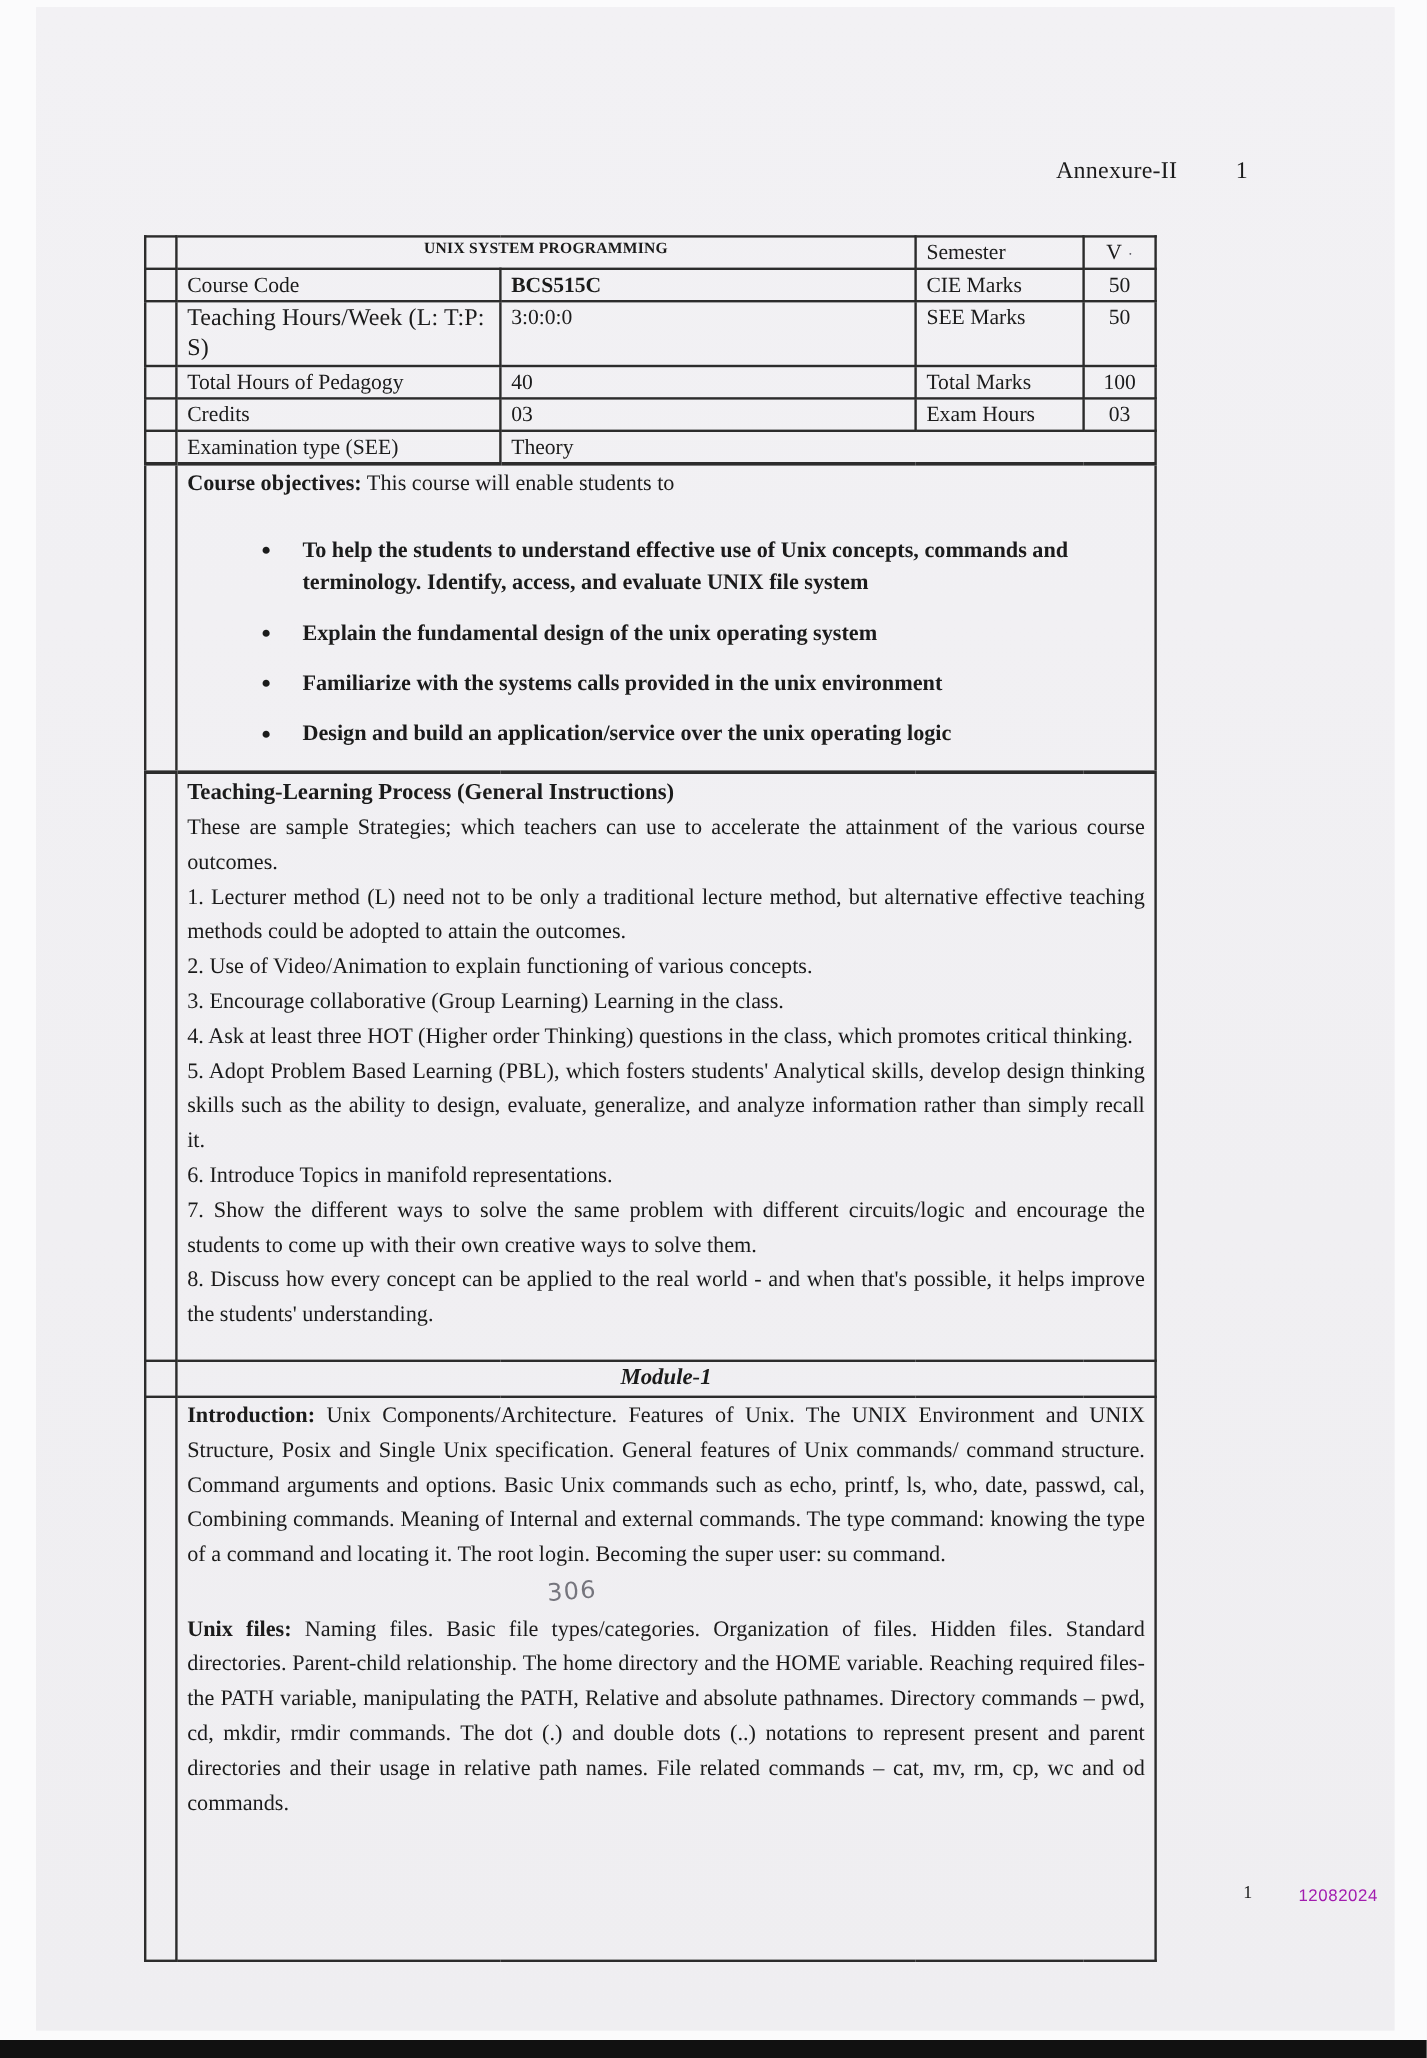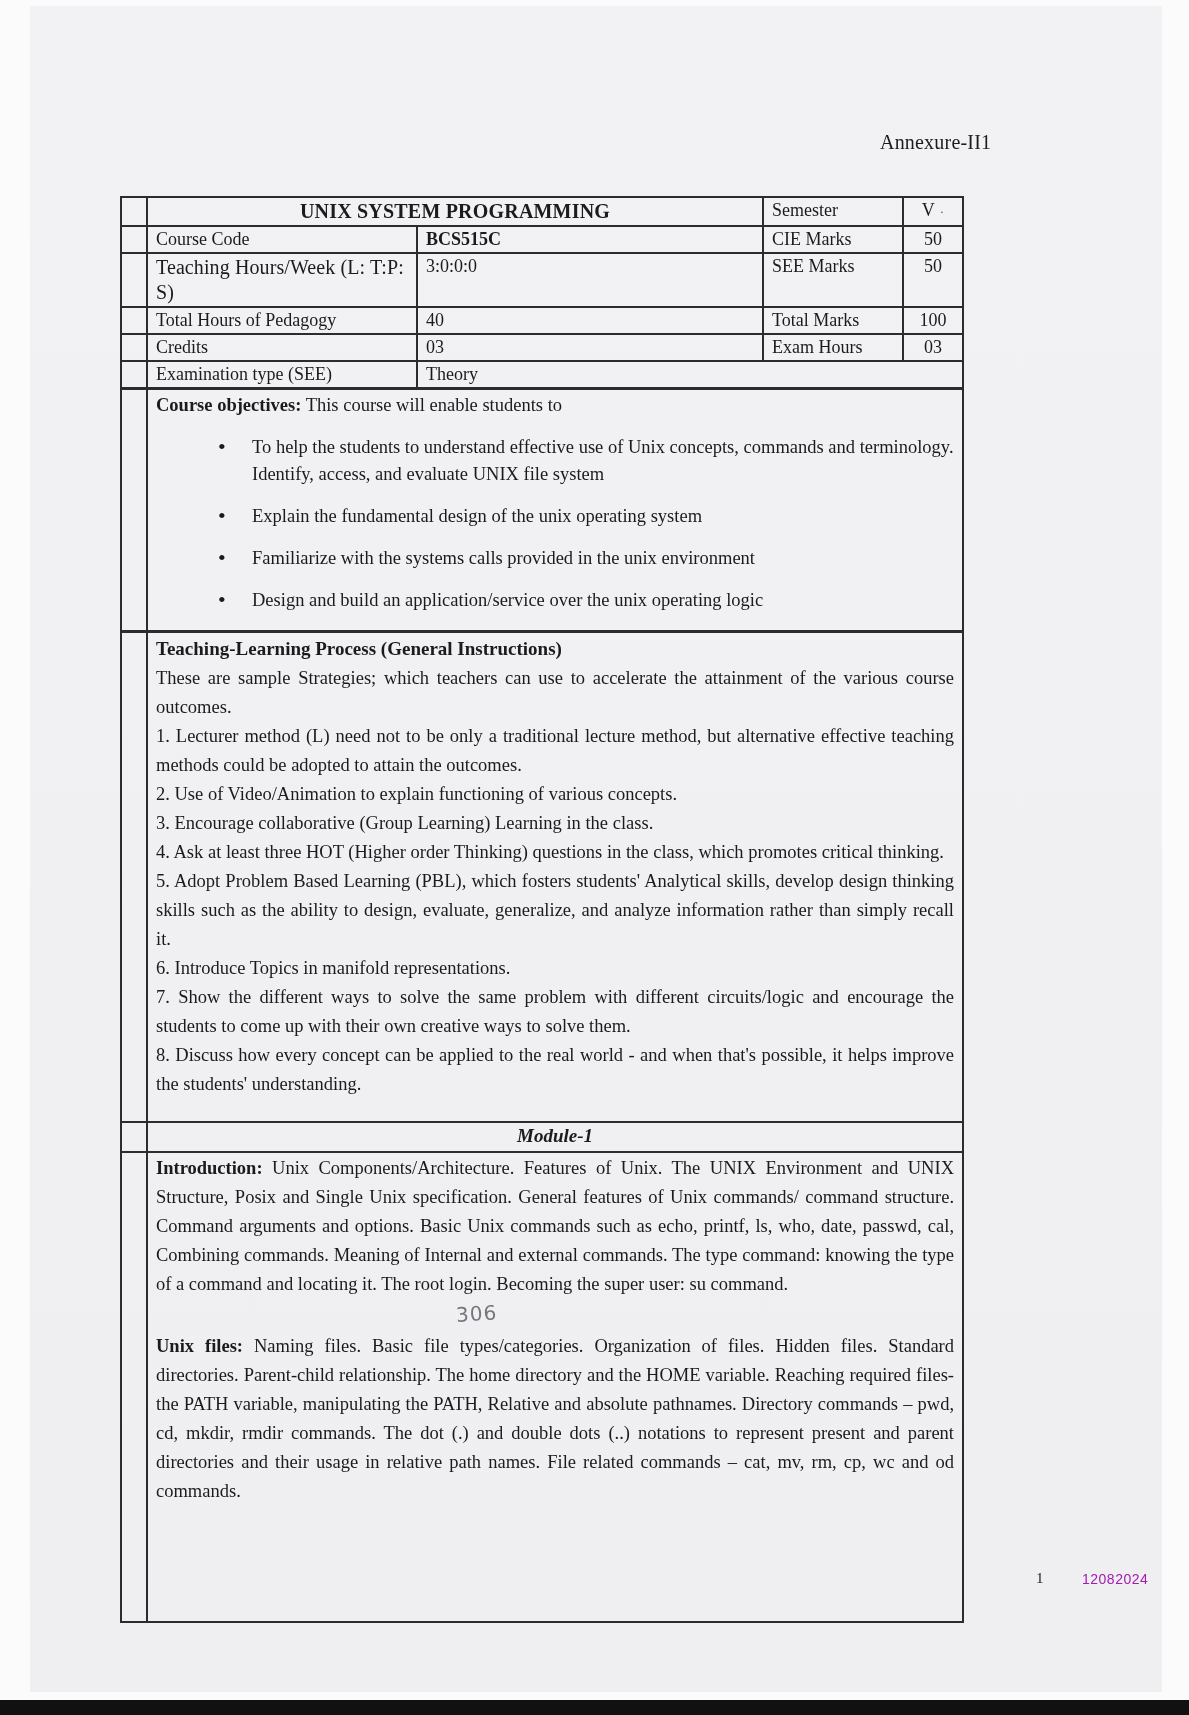--- a/index.html
+++ b/index.html
@@ -12,53 +12,53 @@
   .paper{
     position:absolute;left:30px;top:6px;width:1132px;height:1686px;
     background:#f1f0f3;
     background-image:linear-gradient(180deg,#f2f1f4 0%,#f0eff2 60%,#efeef1 100%);
   }
   .bottom-band{
     position:absolute;left:0;top:1700px;width:1189px;height:15px;background:#111111;
   }
   .annexure{
     position:absolute;left:880px;top:131px;width:160px;
-    display:flex;
+    display:flex;justify-content:space-between;
     font-size:20px;letter-spacing:.2px;
   }
   
   table.course{
     position:absolute;left:120px;top:196px;width:842px;
     border-collapse:collapse;table-layout:fixed;
     font-size:18px;color:#1b1b1b;
   }
   table.course td{
     border:2px solid #2c2c2c;
     padding:1px 8px;vertical-align:top;
     line-height:1.25;
   }
   td.rowh{height:23px;}
   td.narrow{padding:0;}
-  td.title-cell{text-align:center;font-weight:bold;font-size:20px;letter-spacing:.2px;}
+  td.title-cell{text-align:center;font-weight:bold;font-size:13px;letter-spacing:.2px;}
   td.val-bold{font-weight:bold;margin-left:24px;}
   td.small-label{font-size:20px;letter-spacing:.1px;}
   td.marks-val{text-align:center;}
   td.sem-val{text-align:center;}
   .stray-dot{color:#55555f;font-size:13px;vertical-align:middle;padding-left:5px;}
   tr.thick-bottom td{border-bottom-width:3px;}
 
   
   td.section{padding:8px 16px 6px 14px;}
   .lead{font-weight:bold;}
   .just{text-align:justify;}
   p.bodytext{margin:0;line-height:29px;font-size:18.5px;}
 
   
   td.obj-cell{height:192px;}
-  .obj-list{margin:14px 0 0 0;padding:0;list-style:none;}
+  .obj-list{margin:28px 0 0 0;padding:0;list-style:none;font-weight:bold;}
   .obj-list li{
     position:relative;margin:0 0 15px 0;padding-left:96px;
     line-height:27px;font-size:18.5px;
   }
   .obj-list li::before{
     content:"\2022";
     position:absolute;left:62px;top:-1px;font-size:22px;color:#1b1b1b;
   }
 
   

